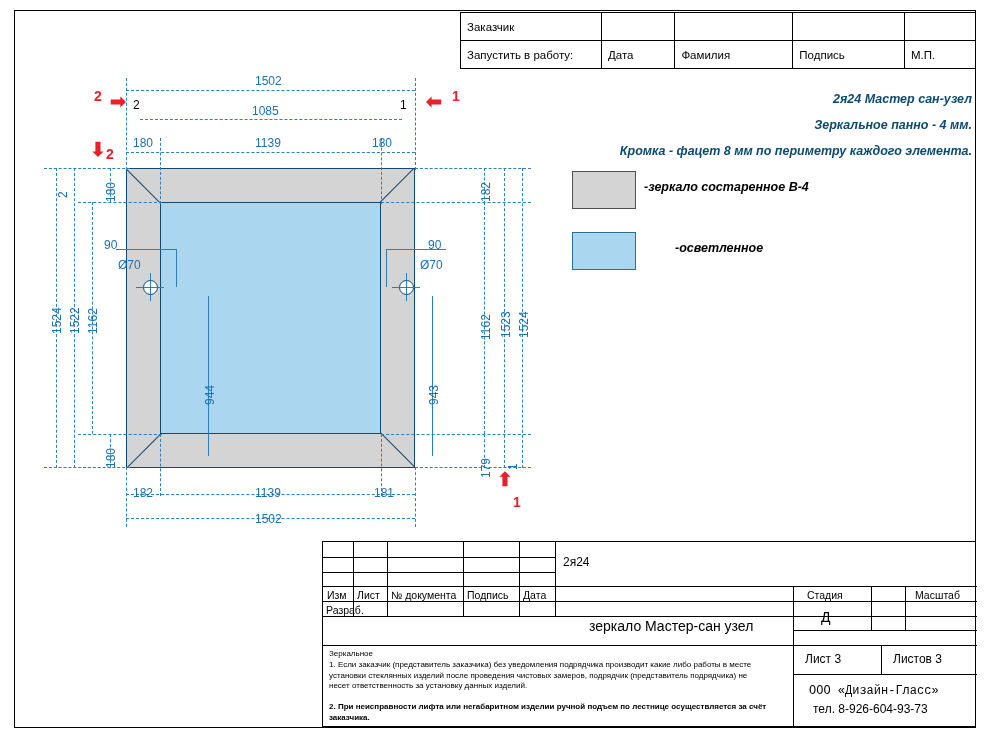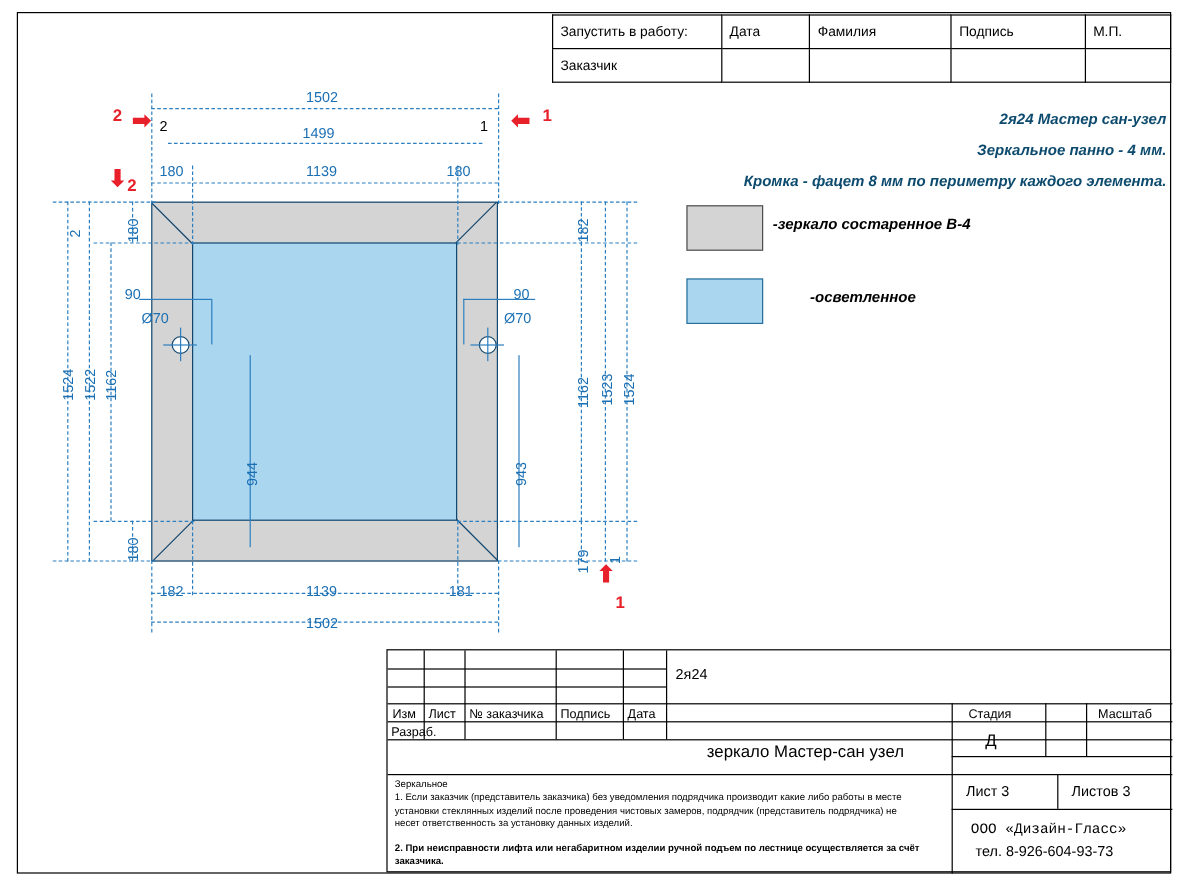--- a/index.html
+++ b/index.html
@@ -182,33 +182,33 @@
 </head>
 <body>
 
 <div id="sheet">
 
   <div class="frame"></div>
 
   <table class="toptable">
     <tbody>
         <tr>
+      <td class="lbl">Заказчик</td>
+      <td></td>
+      <td></td>
+      <td></td>
+      <td></td>
+    </tr>
+    <tr>
       <td class="lbl">Запустить в работу:</td>
       <td>Дата</td>
       <td>Фамилия</td>
       <td>Подпись</td>
       <td>М.П.</td>
     </tr>
-    <tr>
-      <td class="lbl">Заказчик</td>
-      <td></td>
-      <td></td>
-      <td></td>
-      <td></td>
-    </tr>
   </tbody>
     </table>
 
   <div class="rightnote" style="top:92px;">2я24  Мастер сан-узел</div>
   <div class="rightnote" style="top:118px;">Зеркальное панно - 4 мм.</div>
   <div class="rightnote" style="top:144px;">Кромка - фацет 8 мм по периметру каждого элемента.</div>
 
   <div class="legend-box" style="left:572px; top:171px; background:#d4d4d4;"></div>
   <div class="legend-label" style="left:644px; top:180px;">-зеркало состаренное В-4</div>
 
@@ -243,21 +243,21 @@
 
   <div class="dl-v" style="left:126px; top:78px; height:92px;"></div>
   <div class="dl-v" style="left:415px; top:78px; height:92px;"></div>
   <div class="dl-v" style="left:160px; top:138px; height:66px;"></div>
   <div class="dl-v" style="left:381px; top:138px; height:66px;"></div>
 
   <div class="dl-h" style="left:126px; top:90px; width:289px;"></div>
   <div class="dimtxt" style="left:255px; top:74px;">1502</div>
 
   <div class="dl-h" style="left:140px; top:119px; width:262px;"></div>
-  <div class="dimtxt" style="left:252px; top:104px;">1499</div>
+  <div class="dimtxt" style="left:252px; top:104px;">1085</div>
 
   <div class="dl-h" style="left:126px; top:152px; width:289px;"></div>
   <div class="dimtxt" style="left:133px; top:136px;">180</div>
   <div class="dimtxt" style="left:255px; top:136px;">1139</div>
   <div class="dimtxt" style="left:372px; top:136px;">180</div>
 
   <div class="dl-h" style="left:44px; top:168px; width:86px;"></div>
   <div class="dl-h" style="left:44px; top:467px; width:86px;"></div>
   <div class="dl-h" style="left:78px; top:202px; width:84px;"></div>
   <div class="dl-h" style="left:78px; top:434px; width:84px;"></div>
@@ -343,21 +343,21 @@
     <div class="tbline" style="left:232px; top:0; width:1px; height:74px;"></div>
     <div class="tbline" style="left:470px; top:44px; width:1px; height:142px;"></div>
     <div class="tbline" style="left:548px; top:44px; width:1px; height:44px;"></div>
     <div class="tbline" style="left:582px; top:44px; width:1px; height:44px;"></div>
     <div class="tbline" style="left:558px; top:103px; width:1px; height:29px;"></div>
 
     <div class="tbtxt mid" style="left:240px; top:13px;">2я24</div>
 
     <div class="tbtxt" style="left:4px; top:47px;">Изм</div>
     <div class="tbtxt" style="left:34px; top:47px;">Лист</div>
-    <div class="tbtxt" style="left:68px; top:47px;">№ заказчика</div>
+    <div class="tbtxt" style="left:68px; top:47px;">№ документа</div>
     <div class="tbtxt" style="left:144px; top:47px;">Подпись</div>
     <div class="tbtxt" style="left:200px; top:47px;">Дата</div>
 
     <div class="tbtxt" style="left:3px; top:62px;">Разраб.</div>
     <div class="tbtxt big" style="left:266px; top:76px;">зеркало Мастер-сан узел</div>
 
     <div class="tbtxt" style="left:484px; top:47px;">Стадия</div>
     <div class="tbtxt" style="left:592px; top:47px;">Масштаб</div>
     <div class="tbtxt big" style="left:498px; top:67px;">Д</div>
 

